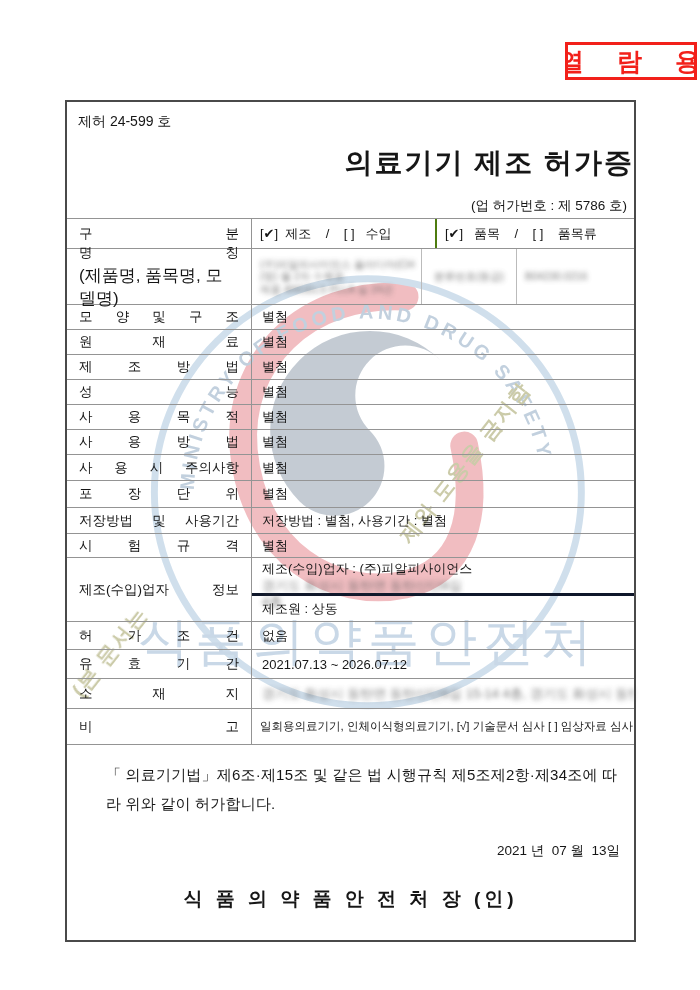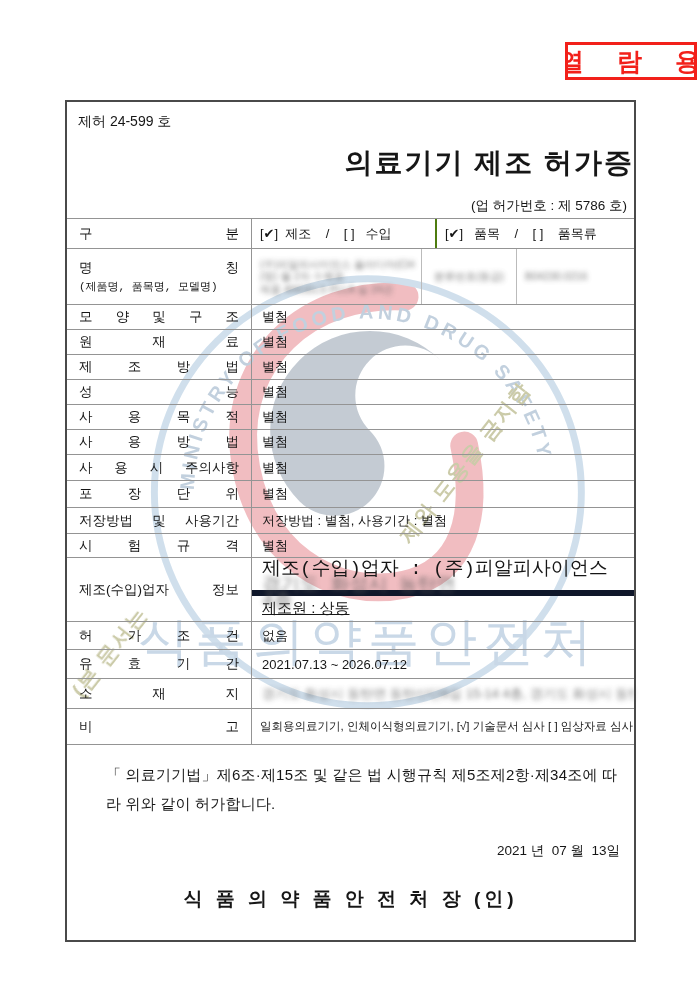--- a/index.html
+++ b/index.html
@@ -29,35 +29,35 @@
   .permit-no{position:absolute;right:7px;bottom:3px;font-size:13.5px;}
   
   .tbl{border-top:1px solid #949494;}
   .row{display:flex;box-sizing:border-box;border-bottom:1px solid #949494;}
   .lcell{
     width:185px;box-sizing:border-box;border-right:1px solid #949494;
     padding:0 12px;display:flex;flex-direction:column;justify-content:center;
     font-size:13.5px;
   }
   .lflex{display:flex;justify-content:space-between;width:100%;}
-  .lsub{font-size:11px;margin-top:2px;font-family:Liberation Mono, monospace;}
+  .lsub{font-size:17px;margin-top:2px;}
   .rarea{flex:1;display:flex;box-sizing:border-box;min-width:0;}
   .vcell{flex:1;display:flex;align-items:center;padding-left:10px;font-size:13px;box-sizing:border-box;min-width:0;}
   .vcell.small{font-size:11.5px;padding-left:8px;}
   .ckcell{box-sizing:border-box;display:flex;align-items:center;padding-left:8px;font-size:13px;white-space:pre;}
   .ckcell.c1{width:185px;border-right:2px solid #4d7c0f;}
   .ckcell.c2{flex:1;}
   .ncellA{width:170px;border-right:1px solid #bbb;box-sizing:border-box;display:flex;flex-direction:column;justify-content:center;padding-left:8px;}
   .ncellB{width:95px;border-right:1px solid #bbb;box-sizing:border-box;display:flex;align-items:center;justify-content:center;}
   .ncellC{flex:1;display:flex;align-items:center;padding-left:8px;}
   .blur{filter:blur(2.6px);color:#5a5a5a;opacity:.8;white-space:nowrap;overflow:hidden;}
   .blur.s11{font-size:10.5px;line-height:12.5px;}
   .makercol{flex:1;display:flex;flex-direction:column;min-width:0;}
-  .msub1{height:38px;box-sizing:border-box;border-bottom:6px solid #0f172a;padding:3px 0 0 10px;font-size:19px;line-height:16px;font-family:Liberation Mono, monospace;}
-  .msub2{flex:1;display:flex;align-items:center;padding-left:10px;font-size:15px;text-decoration:underline;}
+  .msub1{height:38px;box-sizing:border-box;border-bottom:3px solid #0f172a;padding:3px 0 0 10px;font-size:13px;line-height:16px;}
+  .msub2{flex:1;display:flex;align-items:center;padding-left:10px;font-size:13px;}
   .inlineblur{display:inline-block;vertical-align:middle;max-width:200px;}
   
   .foot{padding:0 14px;}
   .law{margin-top:15px;font-size:15px;line-height:29px;letter-spacing:.2px;margin-left:25px;}
   .date{margin-top:24px;text-align:right;font-size:13.5px;white-space:pre;}
   .signer{margin-top:26px;text-align:center;font-size:19px;font-weight:bold;letter-spacing:4px;white-space:nowrap;}
 </style>
 </head>
 <body>
 

